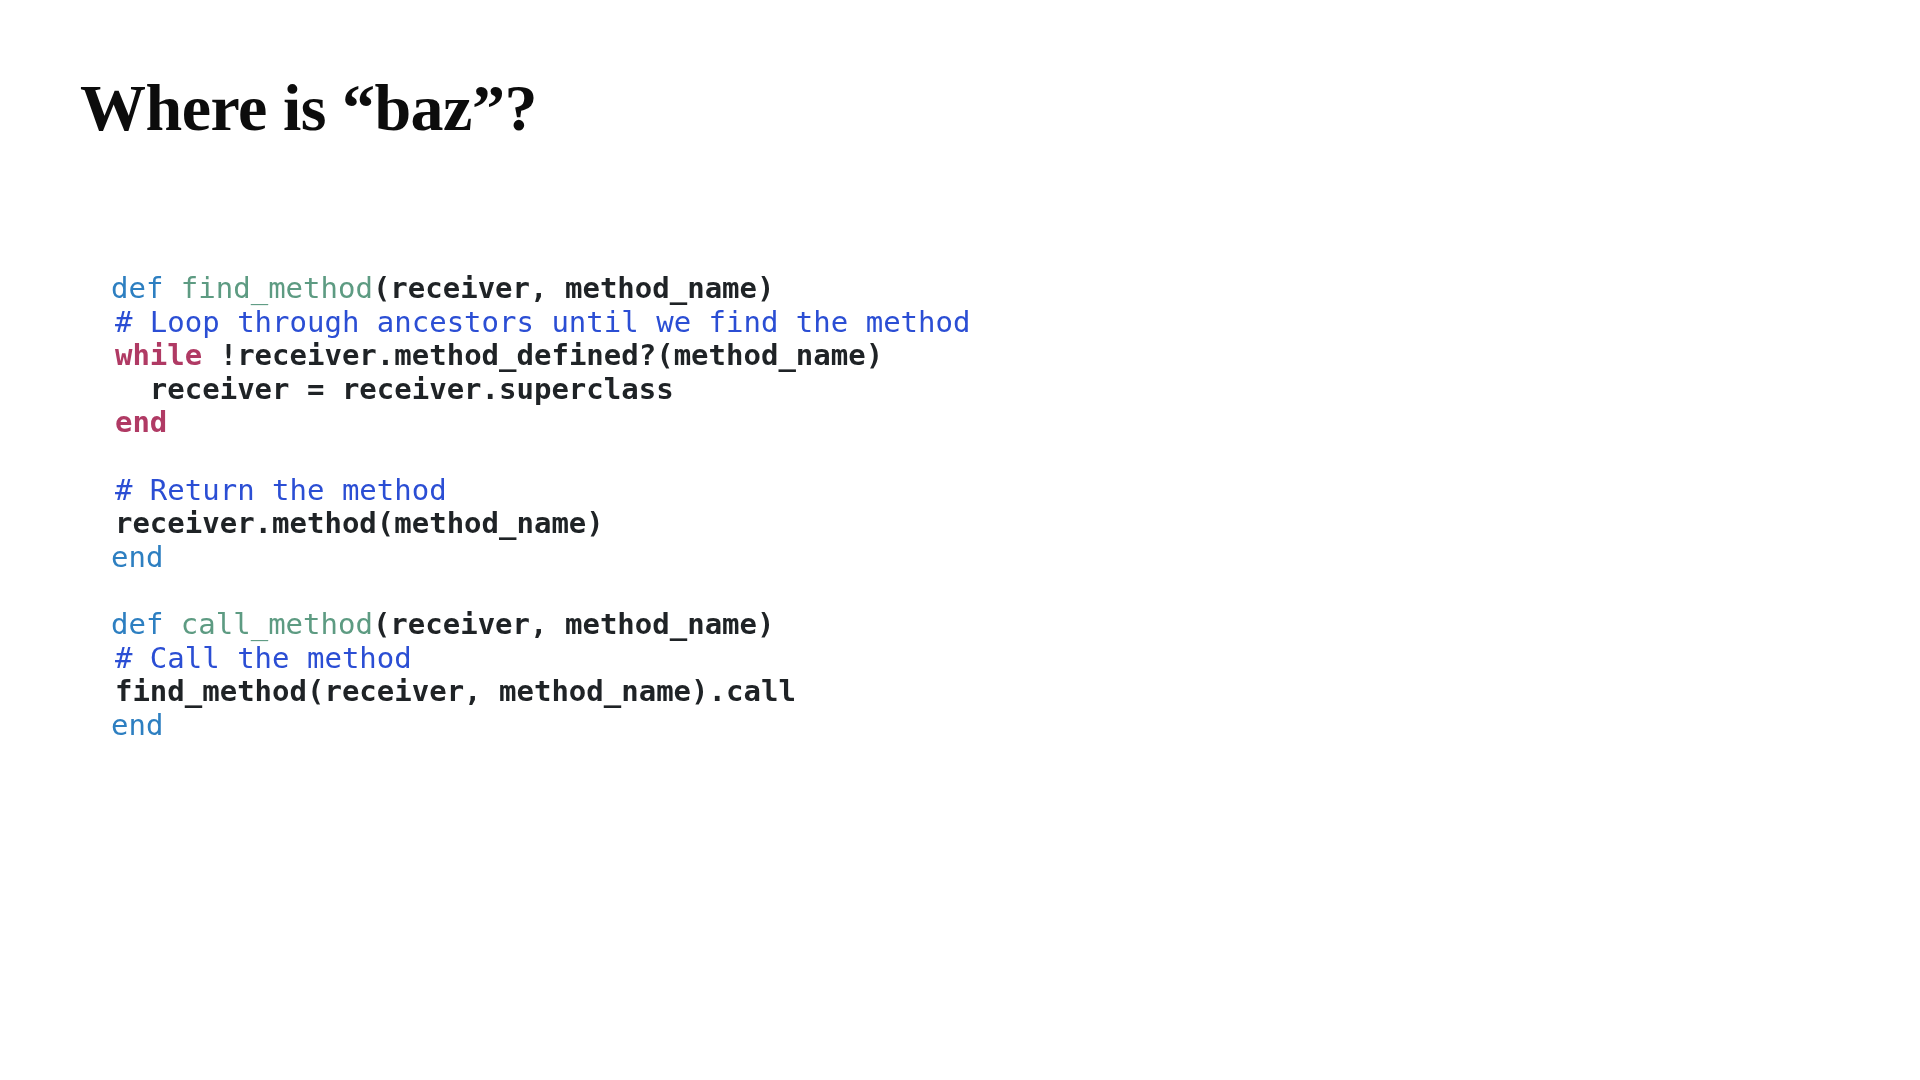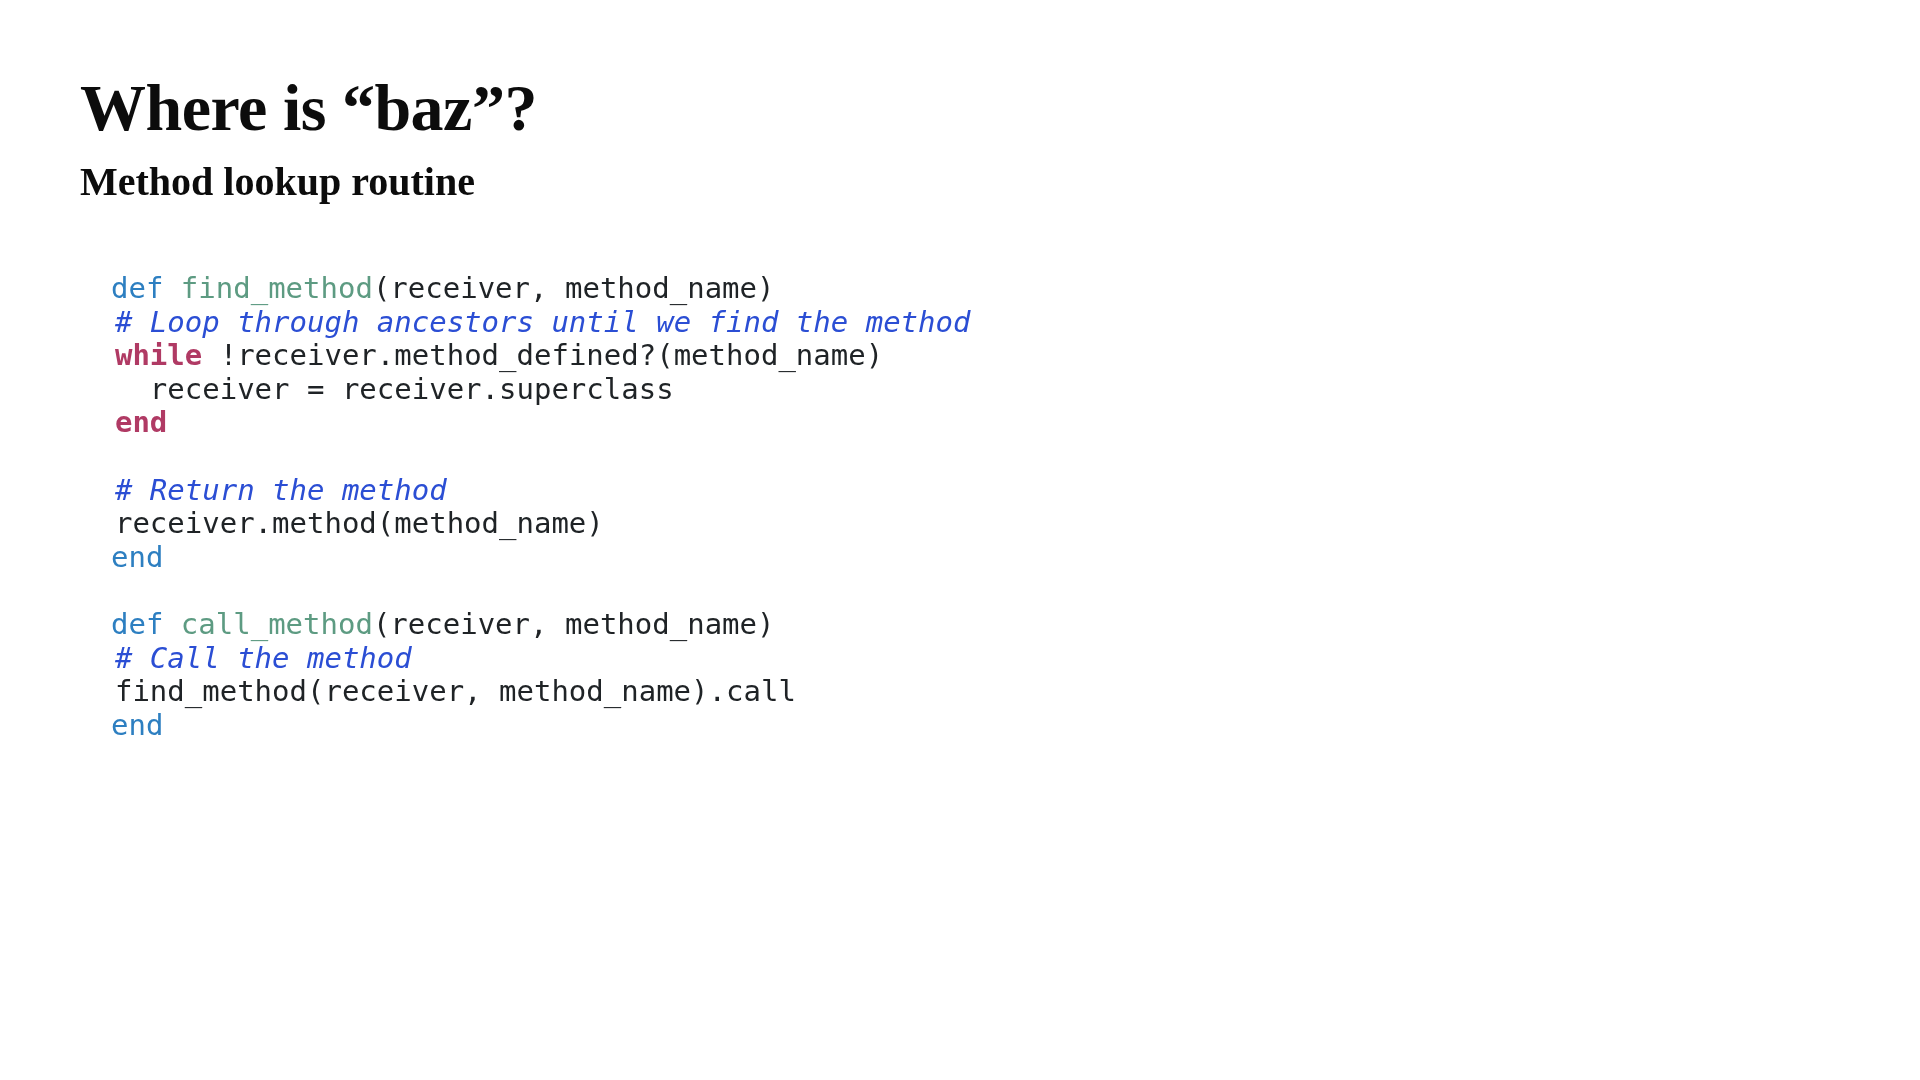--- a/index.html
+++ b/index.html
@@ -45,26 +45,25 @@
     margin: 0;
     font-family: "DejaVu Sans Mono", "Liberation Mono", monospace;
     font-size: 29px;
     line-height: 33.6px;
     white-space: pre;
     color: var(--tok-plain, #1f2326);
   }
   .code-line {
     min-height: 33.6px;
   }
-  .tok-plain   { color: var(--tok-plain,   #1f2326); }
+  .tok-plain   { color: var(--tok-plain,   #1f2326); font-weight: bold; }
   .tok-keyword { color: var(--tok-keyword, #2d7fc1); margin-left: 31px; }
   .tok-method  { color: var(--tok-method,  #5d9b82); margin-top: 34px; }
-  .tok-comment { color: var(--tok-comment, #2b4ed4); font-style: italic; }
+  .tok-comment { color: var(--tok-comment, #2b4ed4); }
   .tok-control { color: var(--tok-control, #b03a64); font-weight: bold; margin-top: 28px; }
 </style>
 </head>
 <body>
 
 <div class="slide" style="background: rgb(255, 255, 255);">
   <h1 class="slide-title" style="color: rgb(12, 12, 12);">Where is “baz”?</h1>
-  <h2 class="slide-subtitle" style="color: rgb(12, 12, 12);">Method lookup routine</h2>
   <pre class="code-block"><div class="code-line"><span class="tok-keyword">def </span><span class="tok-method">find_method</span><span class="tok-plain">(receiver, method_name)</span></div><div class="code-line"><span class="tok-plain">  </span><span class="tok-comment"># Loop through ancestors until we find the method</span></div><div class="code-line"><span class="tok-plain">  </span><span class="tok-control">while</span><span class="tok-plain"> !receiver.method_defined?(method_name)</span></div><div class="code-line"><span class="tok-plain">    receiver = receiver.superclass</span></div><div class="code-line"><span class="tok-plain">  </span><span class="tok-control">end</span></div><div class="code-line"> </div><div class="code-line"><span class="tok-plain">  </span><span class="tok-comment"># Return the method</span></div><div class="code-line"><span class="tok-plain">  receiver.method(method_name)</span></div><div class="code-line"><span class="tok-keyword">end</span></div><div class="code-line"> </div><div class="code-line"><span class="tok-keyword">def </span><span class="tok-method">call_method</span><span class="tok-plain">(receiver, method_name)</span></div><div class="code-line"><span class="tok-plain">  </span><span class="tok-comment"># Call the method</span></div><div class="code-line"><span class="tok-plain">  find_method(receiver, method_name).call</span></div><div class="code-line"><span class="tok-keyword">end</span></div></pre>
 </div>
 
 </body></html>

